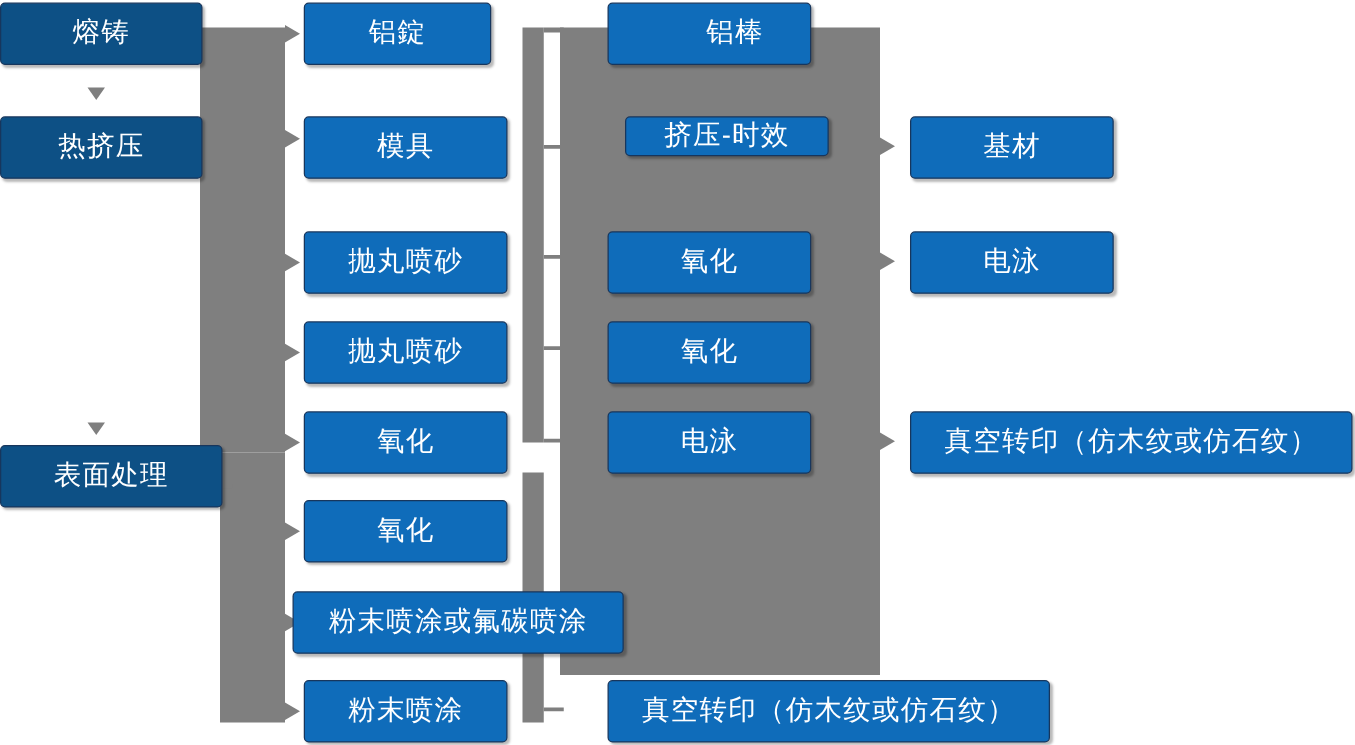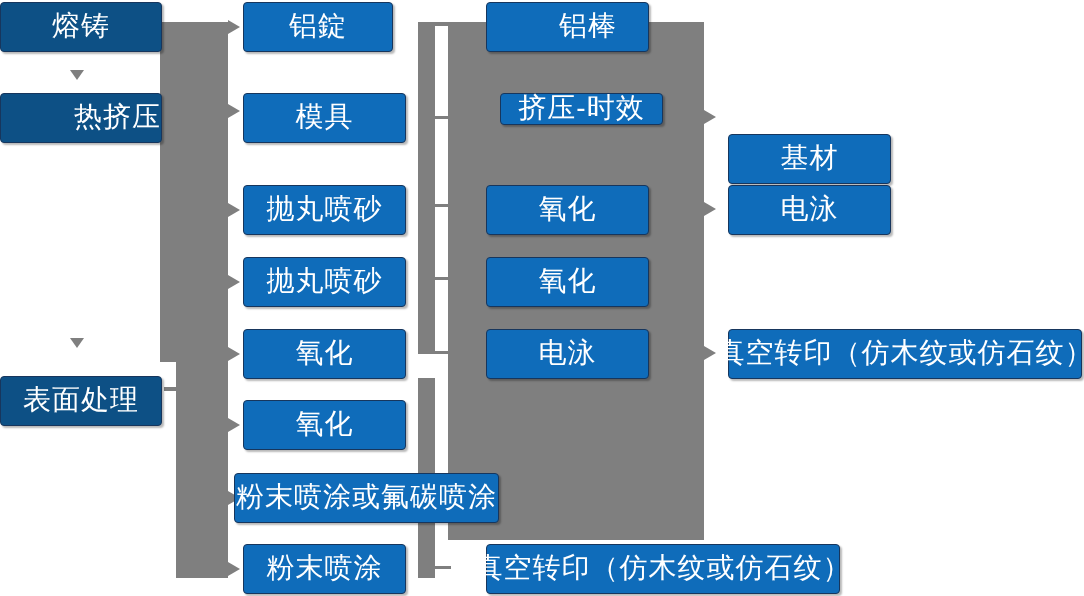--- a/index.html
+++ b/index.html
@@ -39,21 +39,21 @@
   
   .box {
     position: absolute;
     box-sizing: border-box;
     display: flex;
     align-items: center;
     justify-content: center;
     color: #ffffff;
     border: 1.2px solid #17365d;
     border-radius: 4px;
-    font-size: 28px;
+    font-size: 22px;
     letter-spacing: 1px;
     white-space: nowrap;
     box-shadow: 2px 2px 2px rgba(0,0,0,0.28);
   }
   .box.dark {
     background: #0d5085;
   }
   .box.mid {
     background: #0f6cba;
   }
@@ -94,24 +94,24 @@
 
   <div class="gray" style="left:448px; top:22px; width:256px; height:518px;"></div>
 
   <div class="arrow" style="left:704px; top:110px;"></div>
   <div class="arrow" style="left:704px; top:202px;"></div>
   <div class="arrow" style="left:704px; top:346px;"></div>
 
   <div class="box dark" style="left:0px; top:2px; width:162px; height:50px;">
     <span class="lbl">熔铸</span>
   </div>
-  <div class="box dark" style="left:0px; top:93px; width:162px; height:50px;justify-content:flex-end;">
+  <div class="box dark" style="left:0px; top:93px; width:162px; height:50px;">
     <span class="lbl">热挤压</span>
   </div>
-  <div class="box dark" style="left:0px; top:376px; width:162px; height:50px;">
+  <div class="box dark" style="left:0px; top:356px; width:178px; height:50px;">
     <span class="lbl">表面处理</span>
   </div>
 
   <div class="box mid" style="left:243px; top:2px; width:150px; height:50px;">
     <span class="lbl">铝錠</span>
   </div>
   <div class="box mid" style="left:243px; top:93px; width:163px; height:50px;text-align:right;">
     <span class="lbl">模具</span>
   </div>
   <div class="box mid" style="left:243px; top:185px; width:163px; height:50px;">
@@ -145,21 +145,21 @@
   <div class="box mid" style="left:486px; top:257px; width:163px; height:50px;">
     <span class="lbl">氧化</span>
   </div>
   <div class="box mid" style="left:486px; top:329px; width:163px; height:50px;">
     <span class="lbl">电泳</span>
   </div>
   <div class="box mid" style="left:486px; top:544px; width:354px; height:50px;">
     <span class="lbl">真空转印（仿木纹或仿石纹）</span>
   </div>
 
-  <div class="box mid" style="left:728px; top:93px; width:163px; height:50px;margin-top:41px;">
+  <div class="box mid" style="left:728px; top:93px; width:163px; height:50px;">
     <span class="lbl">基材</span>
   </div>
   <div class="box mid" style="left:728px; top:185px; width:163px; height:50px;">
     <span class="lbl">电泳</span>
   </div>
   <div class="box mid" style="left:728px; top:329px; width:354px; height:50px;">
     <span class="lbl">真空转印（仿木纹或仿石纹）</span>
   </div>
 
 </div>

